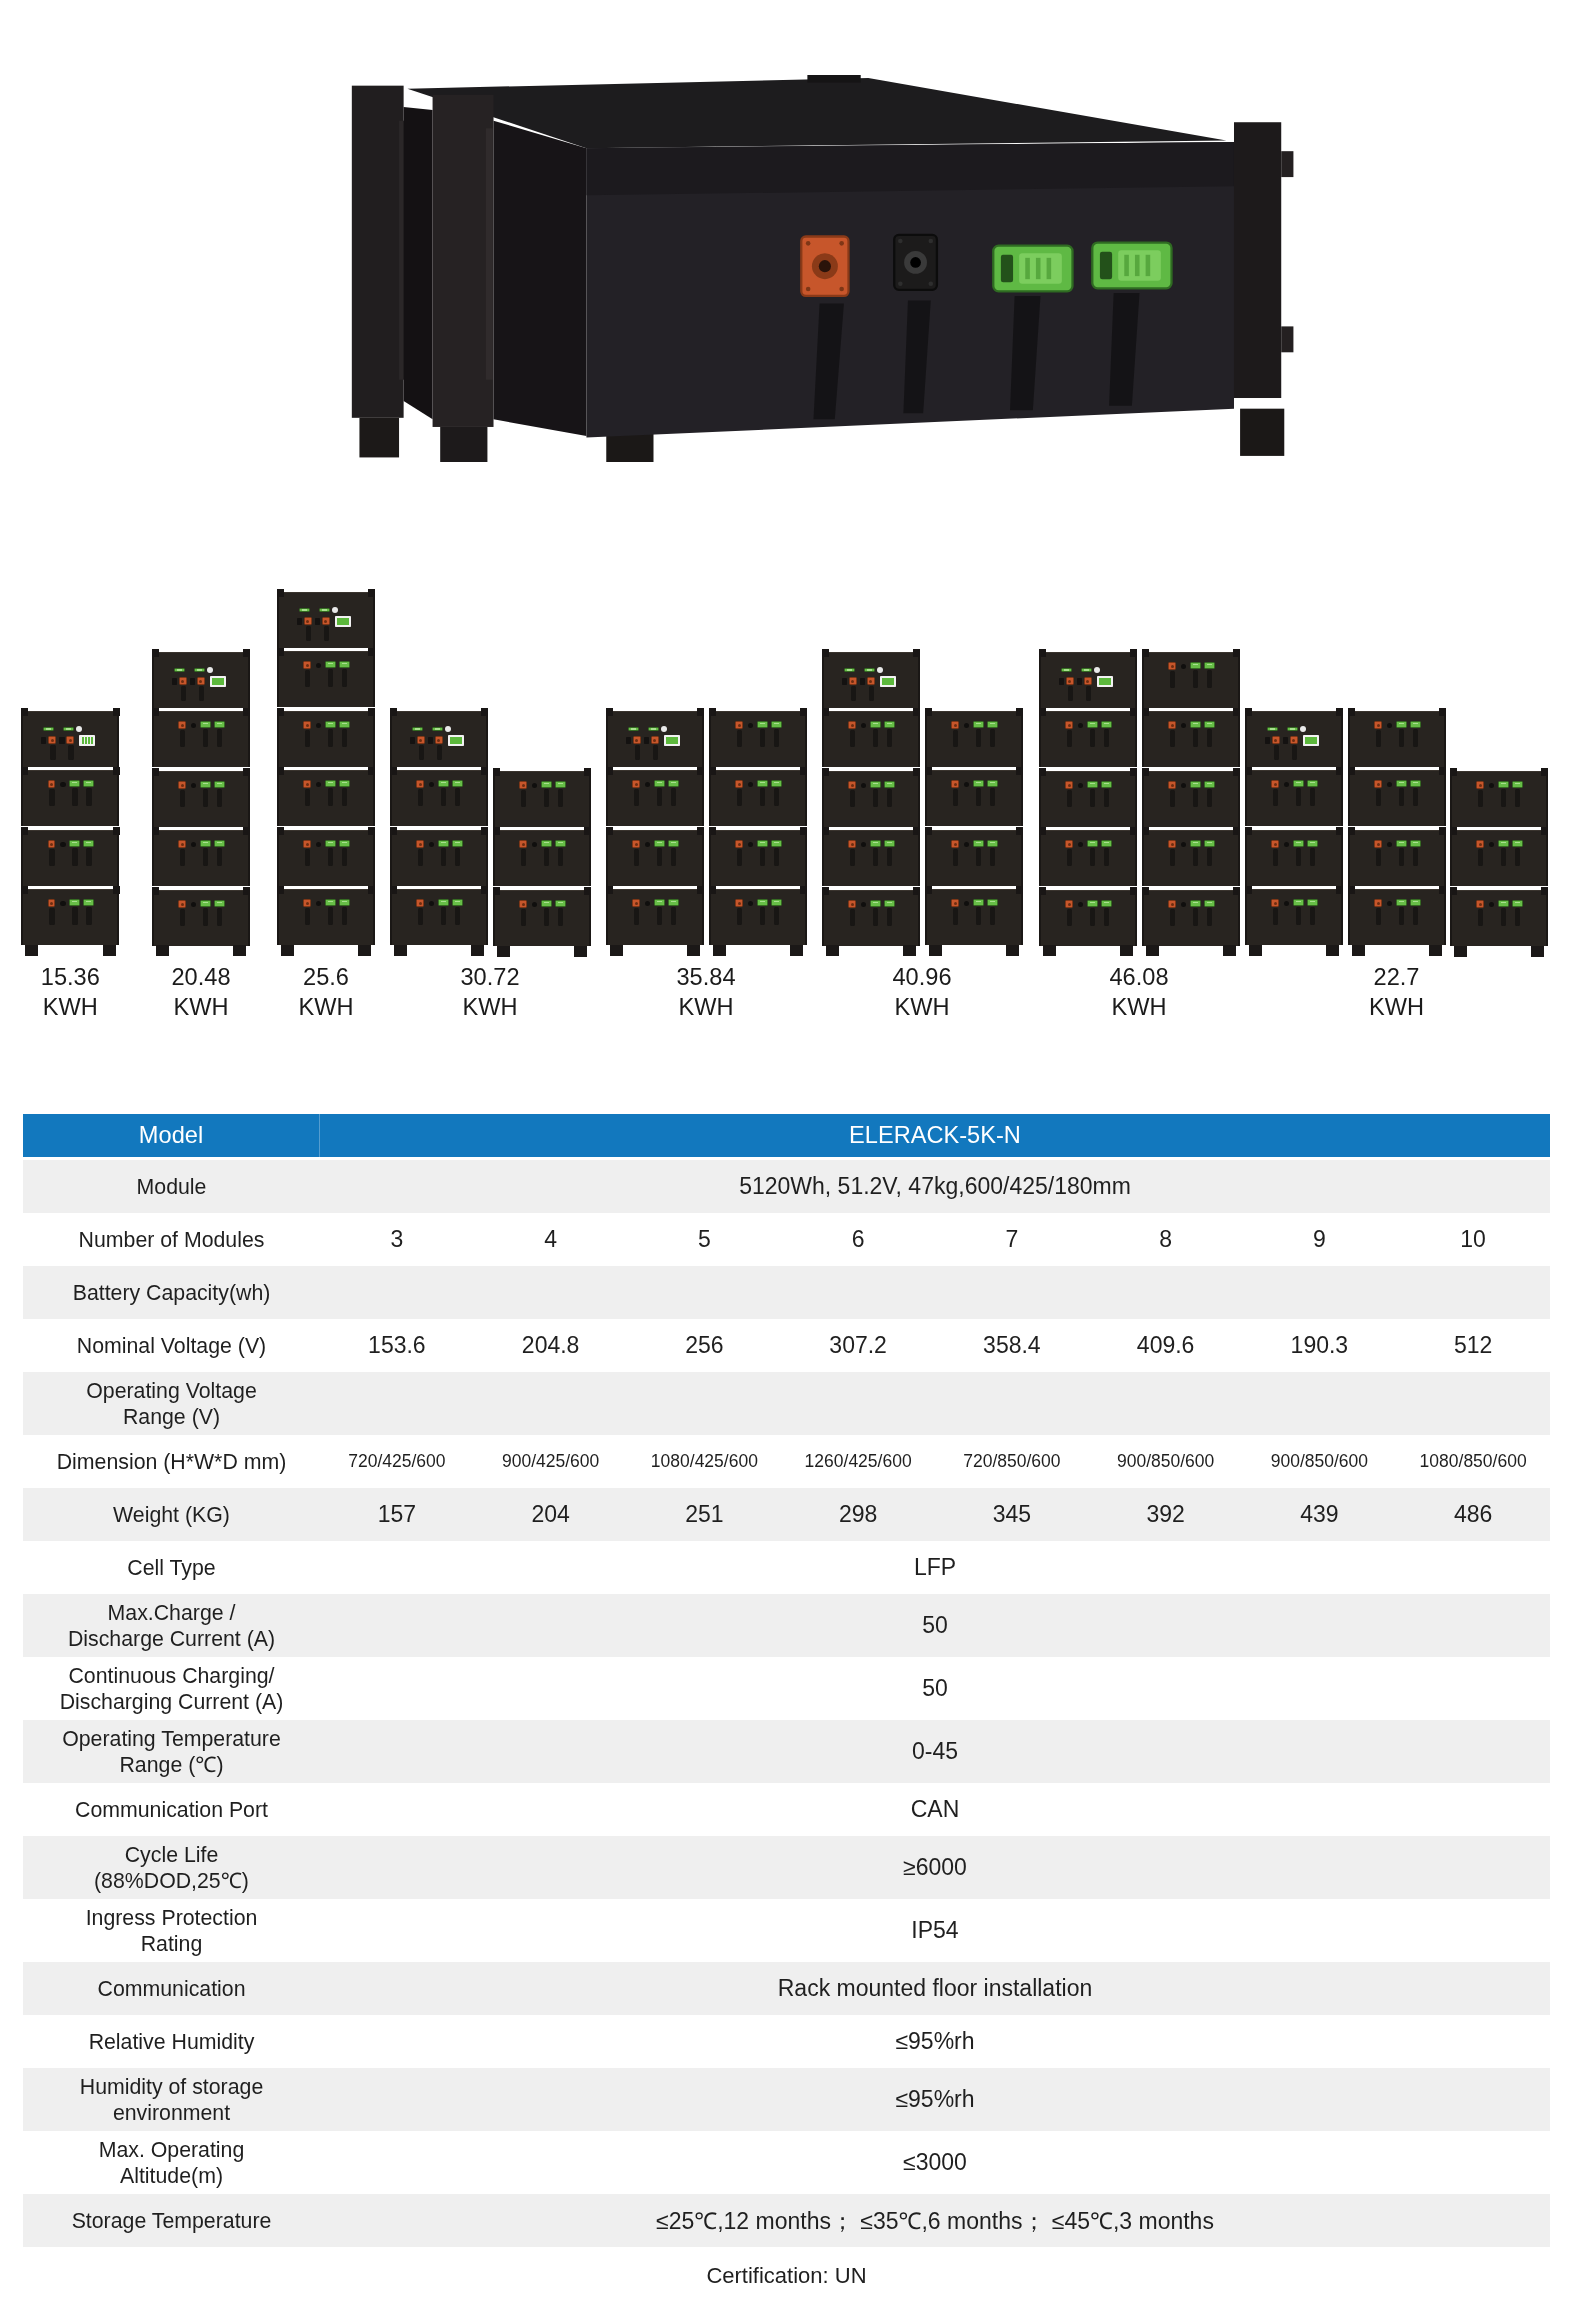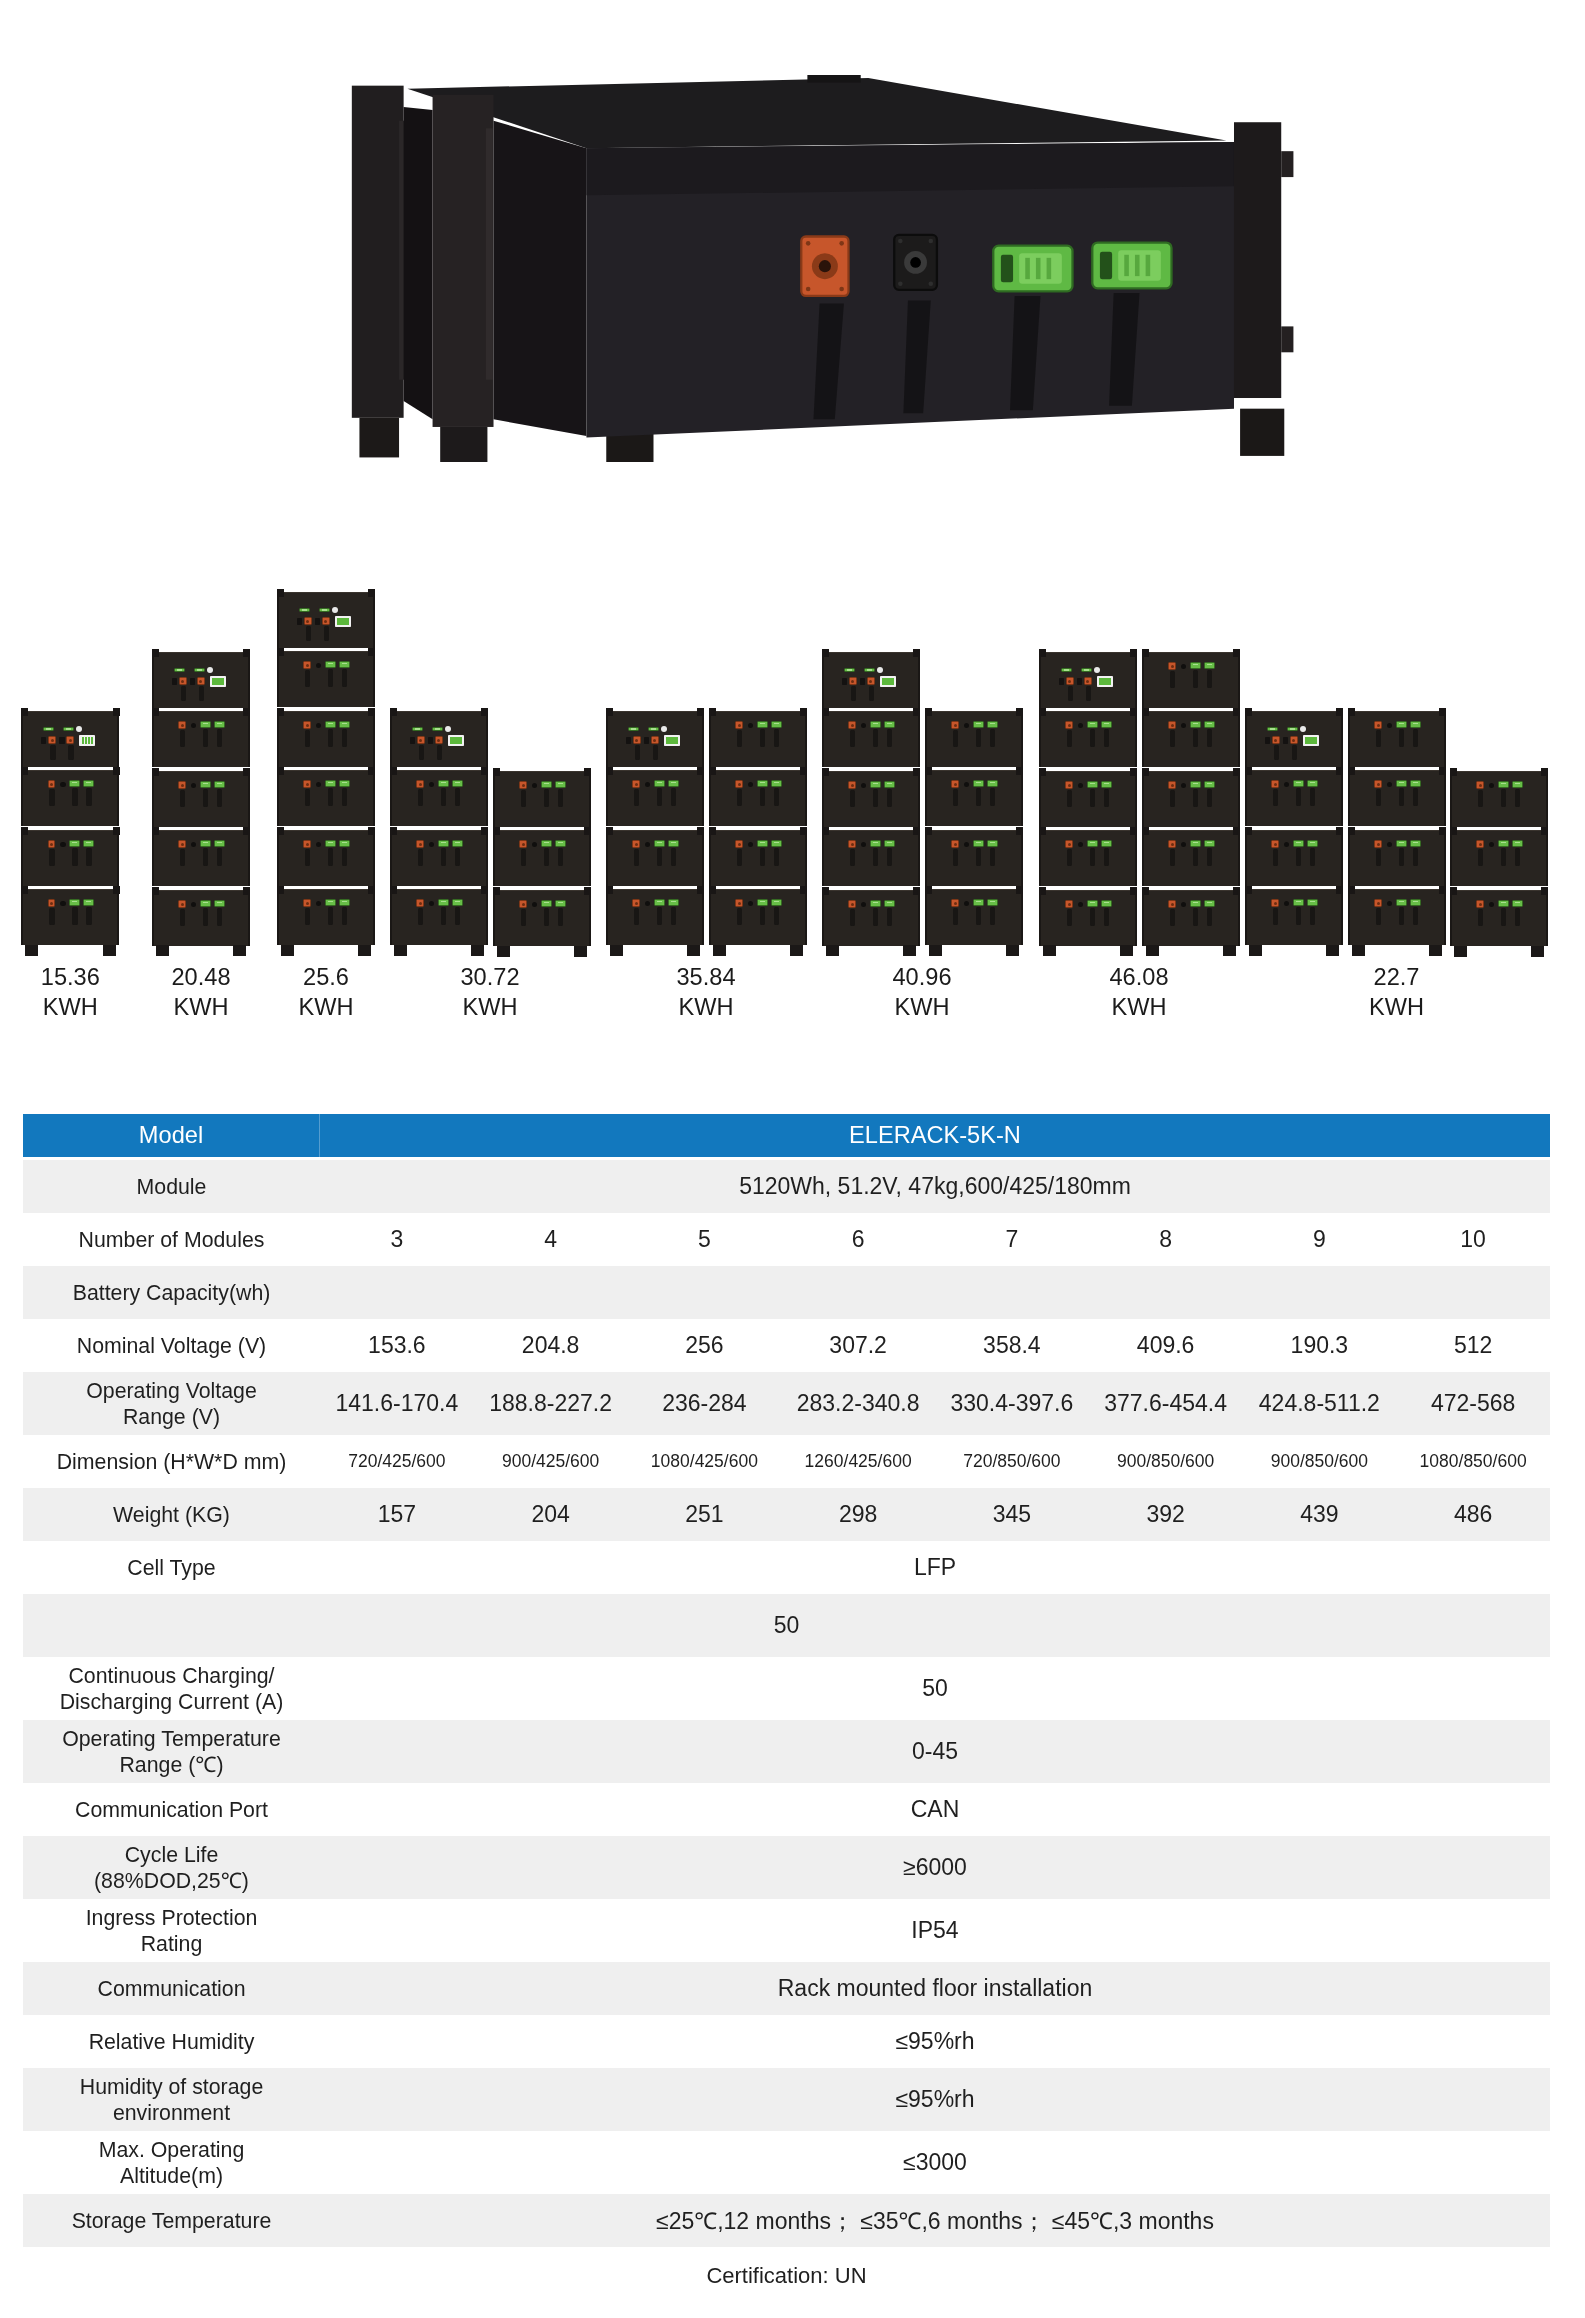--- a/index.html
+++ b/index.html
@@ -1275,30 +1275,20 @@
           <div class="cell-v">358.4</div>
           <div class="cell-v">409.6</div>
           <div class="cell-v">190.3</div>
           <div class="cell-v">512</div>
         </div>
       </div>
       <div class="row gray r-t">
         <div class="cell-label">
           <span>Operating Voltage Range (V)</span>
         </div>
-        <div class="cells">
-          <div class="cell-v">141.6-170.4</div>
-          <div class="cell-v">188.8-227.2</div>
-          <div class="cell-v">236-284</div>
-          <div class="cell-v">283.2-340.8</div>
-          <div class="cell-v">330.4-397.6</div>
-          <div class="cell-v">377.6-454.4</div>
-          <div class="cell-v">424.8-511.2</div>
-          <div class="cell-v">472-568</div>
-        </div>
       </div>
       <div class="row white r-s">
         <div class="cell-label">
           <span>Dimension (H*W*D mm)</span>
         </div>
         <div class="cells small">
           <div class="cell-v">720/425/600</div>
           <div class="cell-v">900/425/600</div>
           <div class="cell-v">1080/425/600</div>
           <div class="cell-v">1260/425/600</div>
@@ -1325,20 +1315,23 @@
       </div>
       <div class="row white r-s">
         <div class="cell-label">
           <span>Cell Type</span>
         </div>
         <div class="cells">
           <div class="cell-span">LFP</div>
         </div>
       </div>
       <div class="row gray r-t">
+        <div class="cell-label">
+          <span>Max.Charge / Discharge Current (A)</span>
+        </div>
         <div class="cells">
           <div class="cell-span">50</div>
         </div>
       </div>
       <div class="row white r-t">
         <div class="cell-label">
           <span>Continuous Charging/ Discharging Current (A)</span>
         </div>
         <div class="cells">
           <div class="cell-span">50</div>

